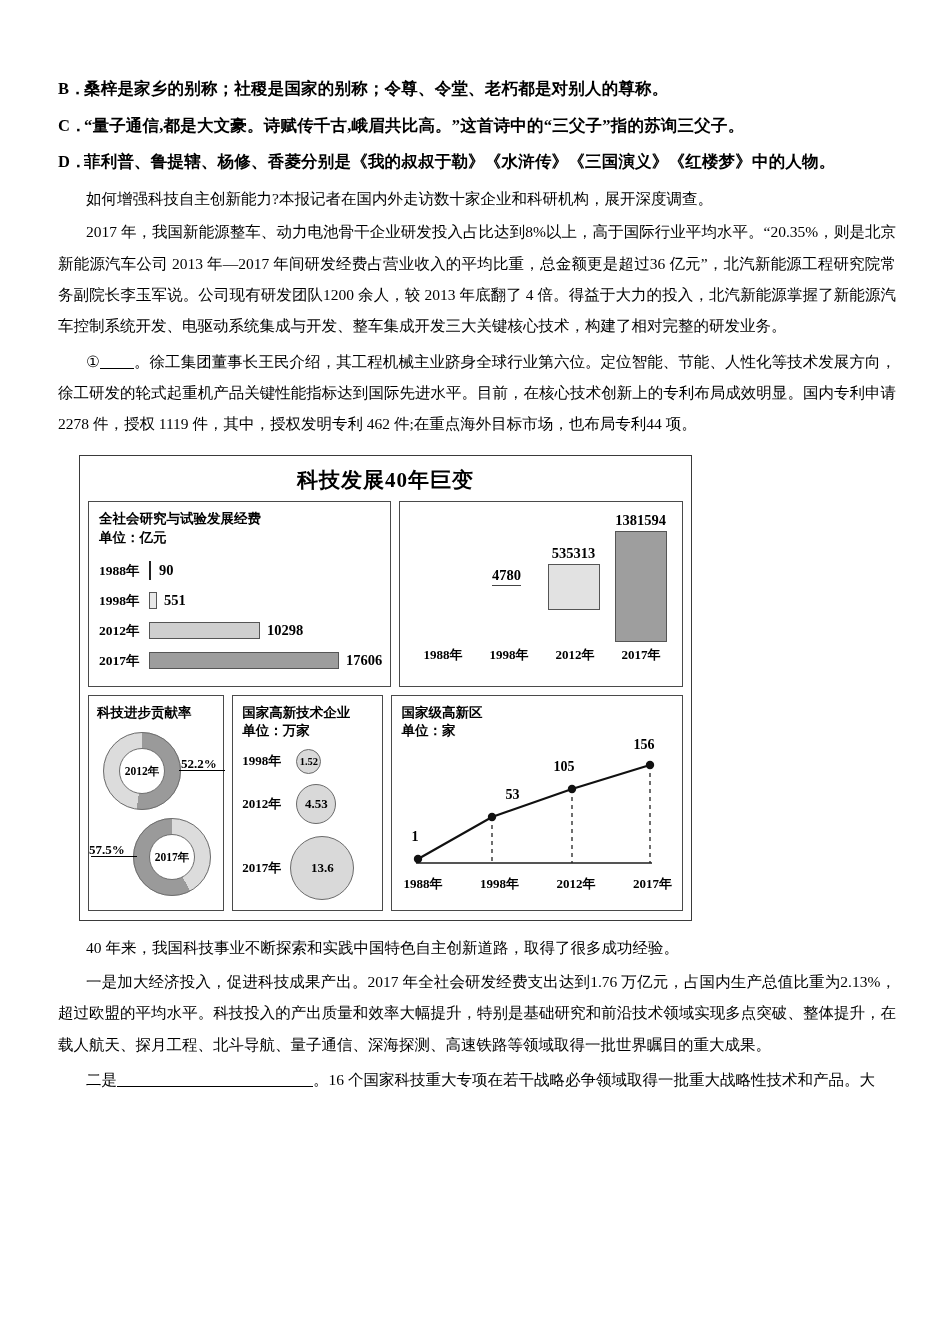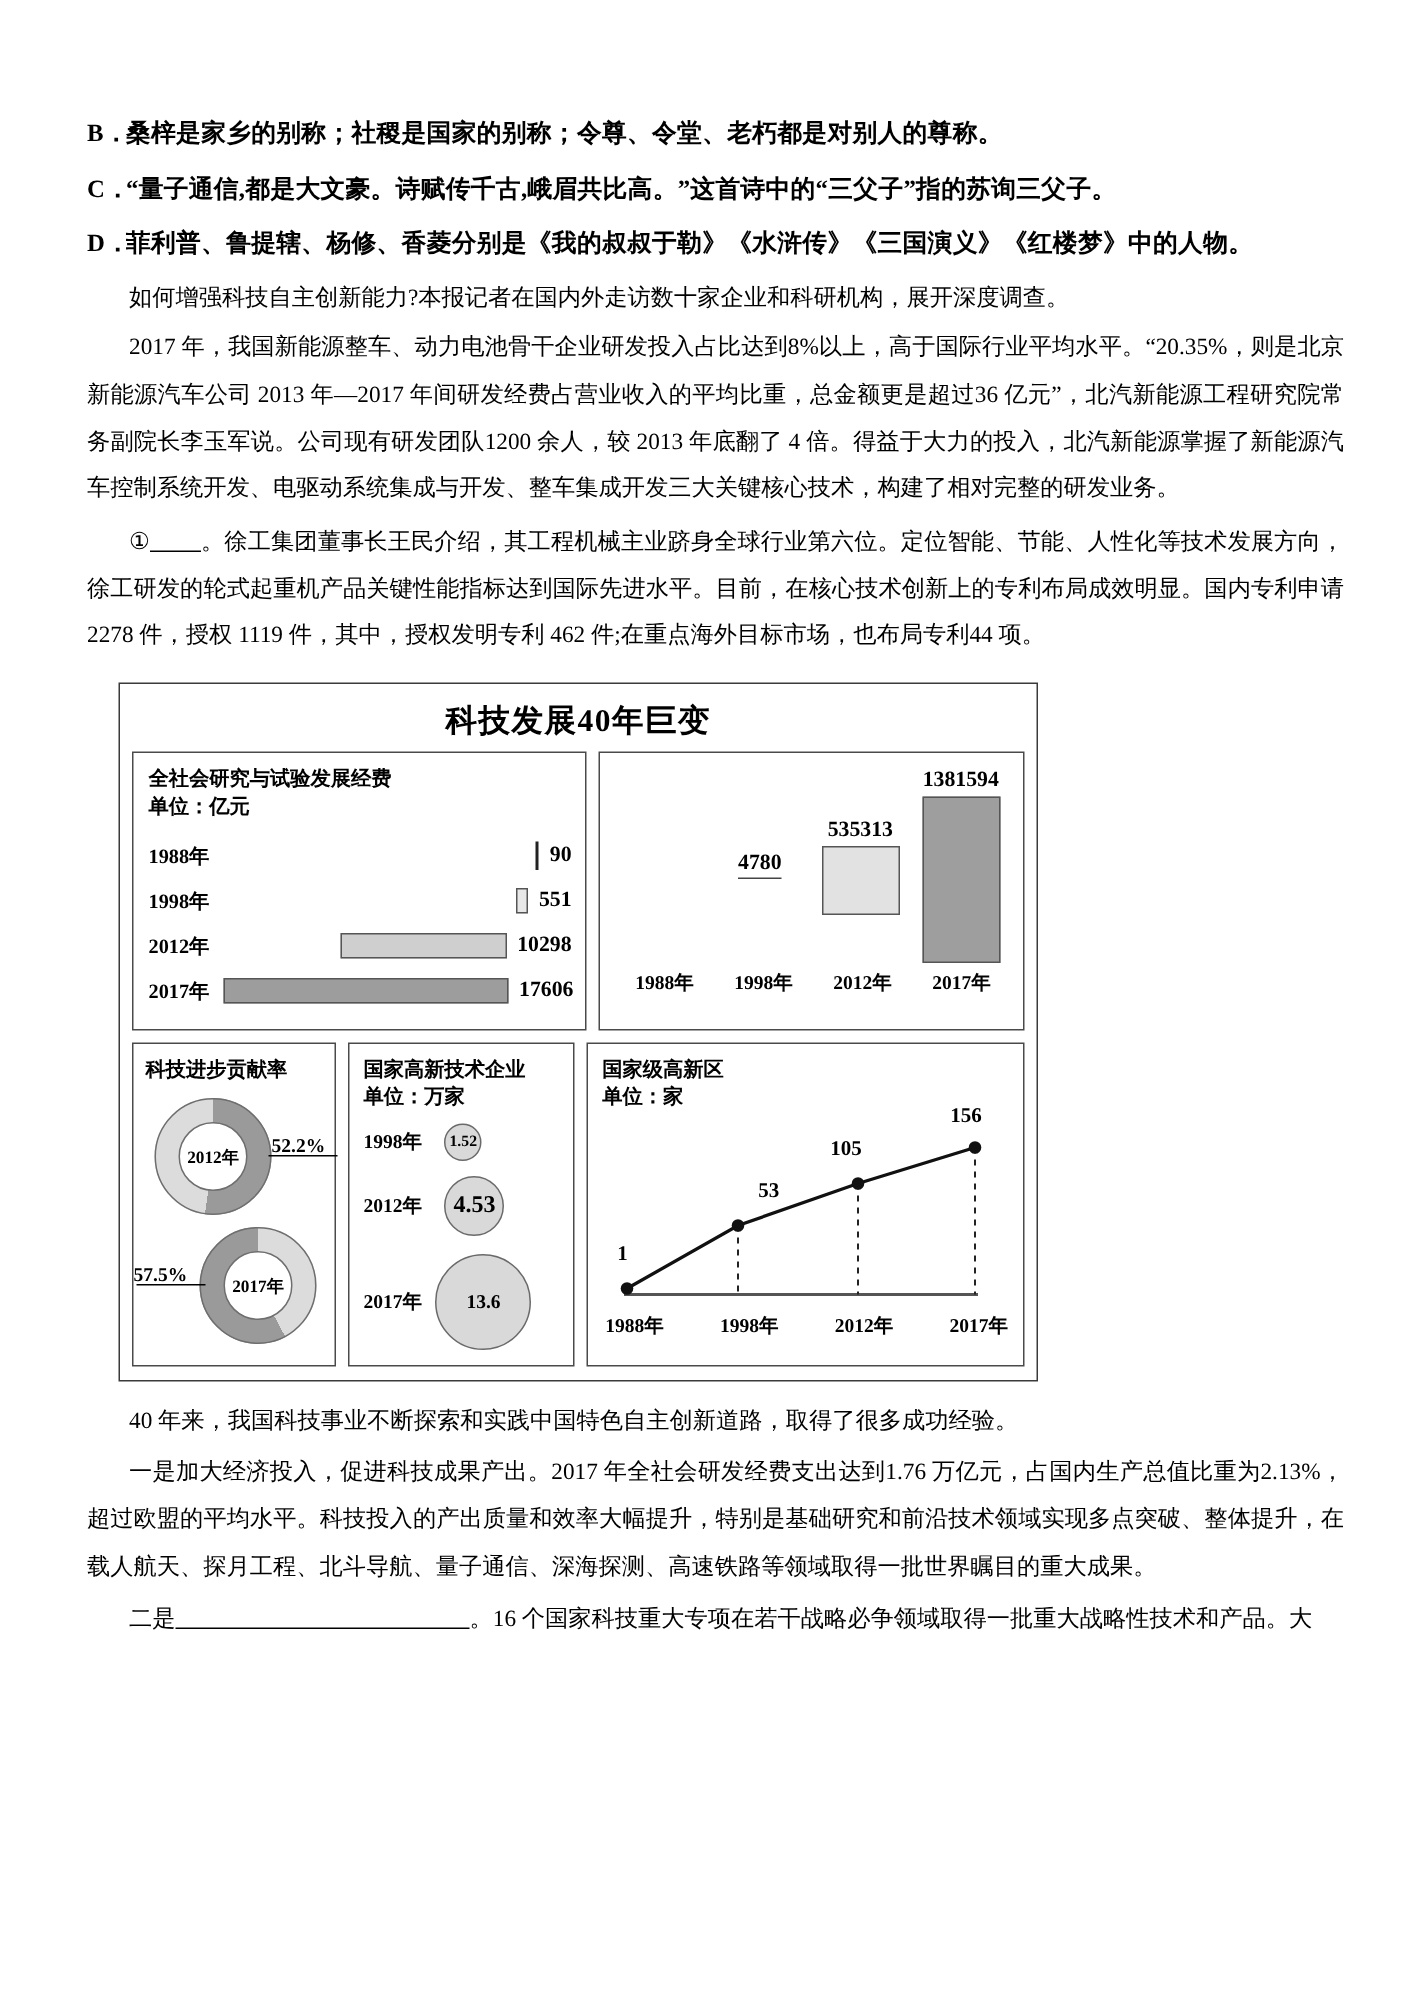--- a/index.html
+++ b/index.html
@@ -132,21 +132,20 @@
     font-family: "Liberation Serif", serif;
     font-size: 13.5px;
     font-weight: bold;
     width: 50px;
     flex: 0 0 auto;
   }
   .hbar-wrap {
     display: flex;
     align-items: center;
     flex: 1 1 auto;
-    justify-content: flex-end;
   }
   .hbar {
     height: 17px;
     border: 1.2px solid #555;
     box-sizing: border-box;
   }
   .hbar-value {
     font-family: "Liberation Serif", serif;
     font-size: 14.5px;
     font-weight: bold;
@@ -460,21 +459,21 @@
 
           <div class="bubble-row" style="margin-top:8px;">
             <span class="bubble-year">1998年</span>
             <span class="bubble" style="width:25px;height:25px;font-size:10.5px;">
               <span>1.52</span>
             </span>
           </div>
 
           <div class="bubble-row" style="margin-top:10px;">
             <span class="bubble-year">2012年</span>
-            <span class="bubble" style="width:40px;height:40px;font-size:16px;">
+            <span class="bubble" style="width:40px;height:40px;font-size:13px;">
               <span>4.53</span>
             </span>
           </div>
 
           <div class="bubble-row" style="margin-top:12px;">
             <span class="bubble-year">2017年</span>
             <span class="bubble" style="width:64px;height:64px;font-size:13px;margin-left:-6px;">
               <span>13.6</span>
             </span>
           </div>

